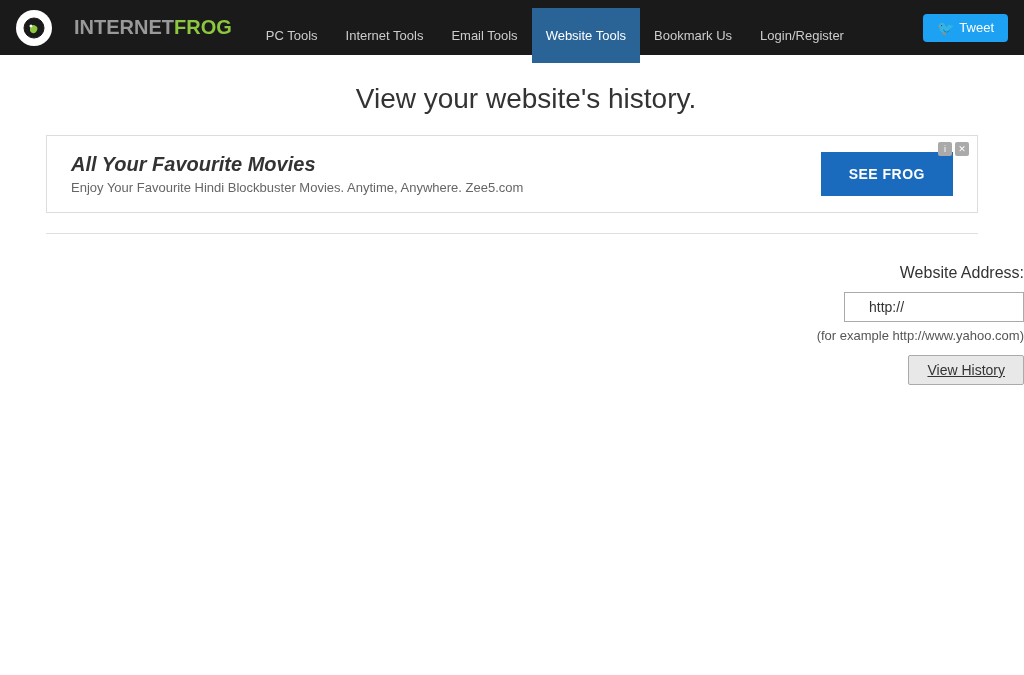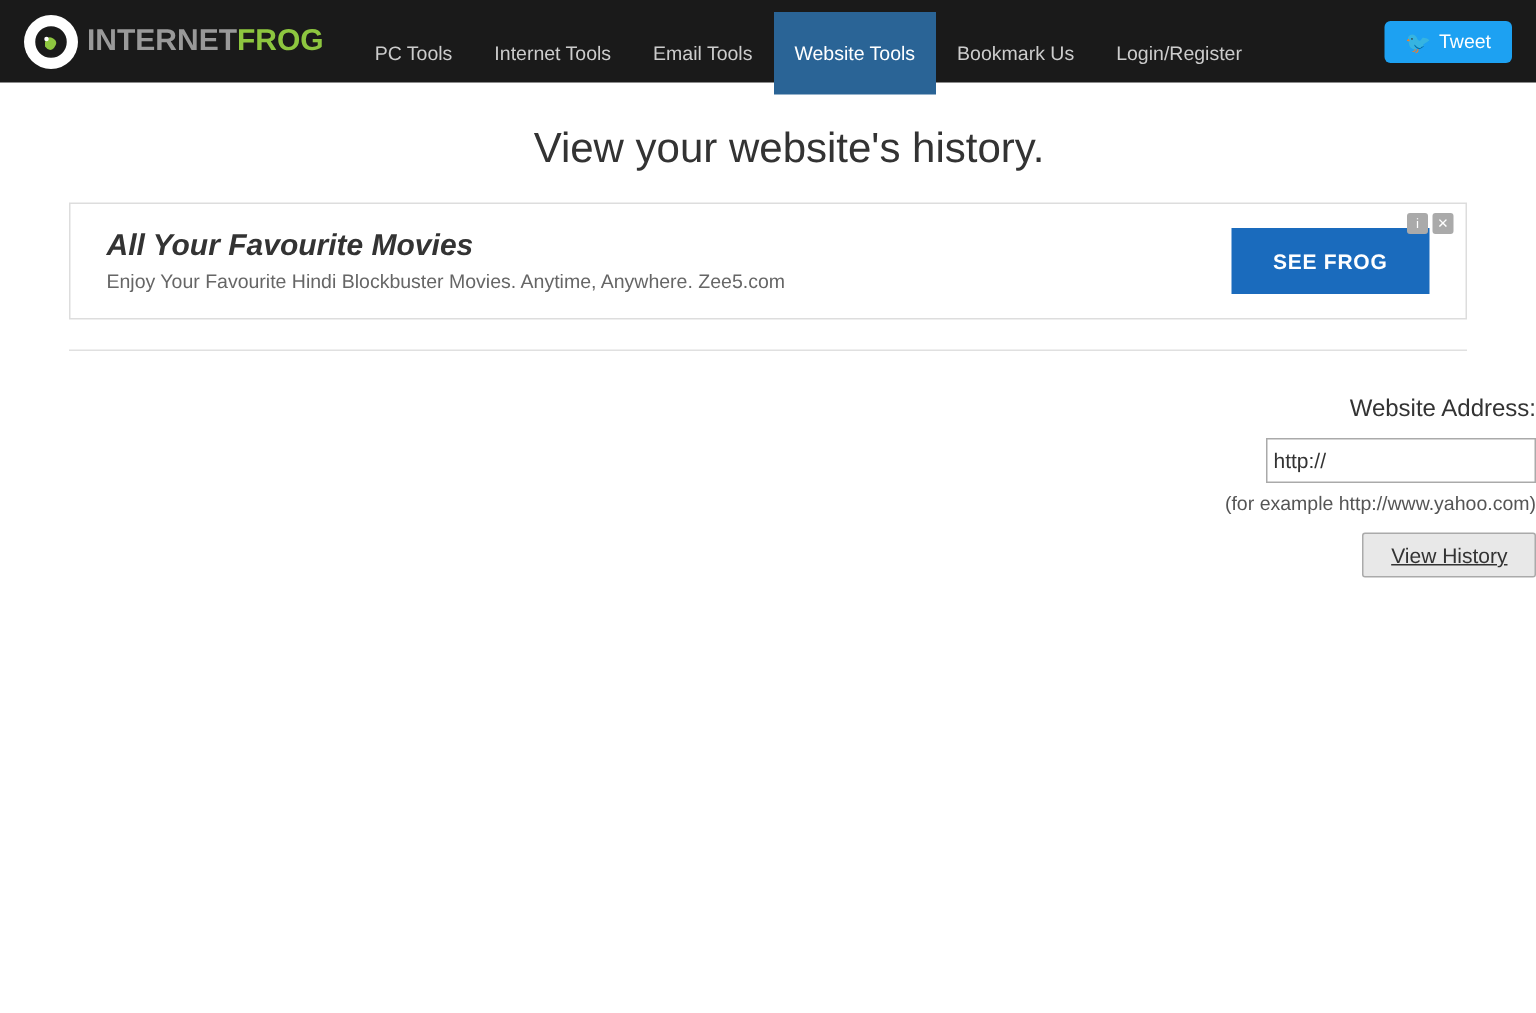--- a/index.html
+++ b/index.html
@@ -22,21 +22,21 @@
     .logo-icon {
       width: 36px;
       height: 36px;
       background: #fff;
       border-radius: 50%;
       display: flex;
       align-items: center;
       justify-content: center;
     }
     .logo-icon svg { width: 24px; height: 24px; }
-    .logo-text { font-size: 20px; font-weight: bold; }
+    .logo-text { font-size: 20px; font-weight: bold; margin-left: 16px; }
     .logo-text span:first-child { color: #999; }
     .logo-text span:last-child { color: #8dc63f; }
 
     .nav-links {
       display: flex;
       align-items: center;
       flex: 1;
       gap: 0;
       margin-top: 15px;
     }
@@ -150,21 +150,21 @@
       align-items: flex-end;
       padding: 30px 0 20px 0;
     }
     .form-label {
       font-size: 16px;
       color: #333;
       margin-bottom: 10px;
     }
     .url-input {
       border: 1px solid #aaa;
-      padding: 6px 4px;
+      padding: 6px 24px;
       font-size: 14px;
       width: 180px;
       color: #333;
       outline: none;
     }
     .form-hint {
       font-size: 13px;
       color: #555;
       margin-top: 6px;
     }

